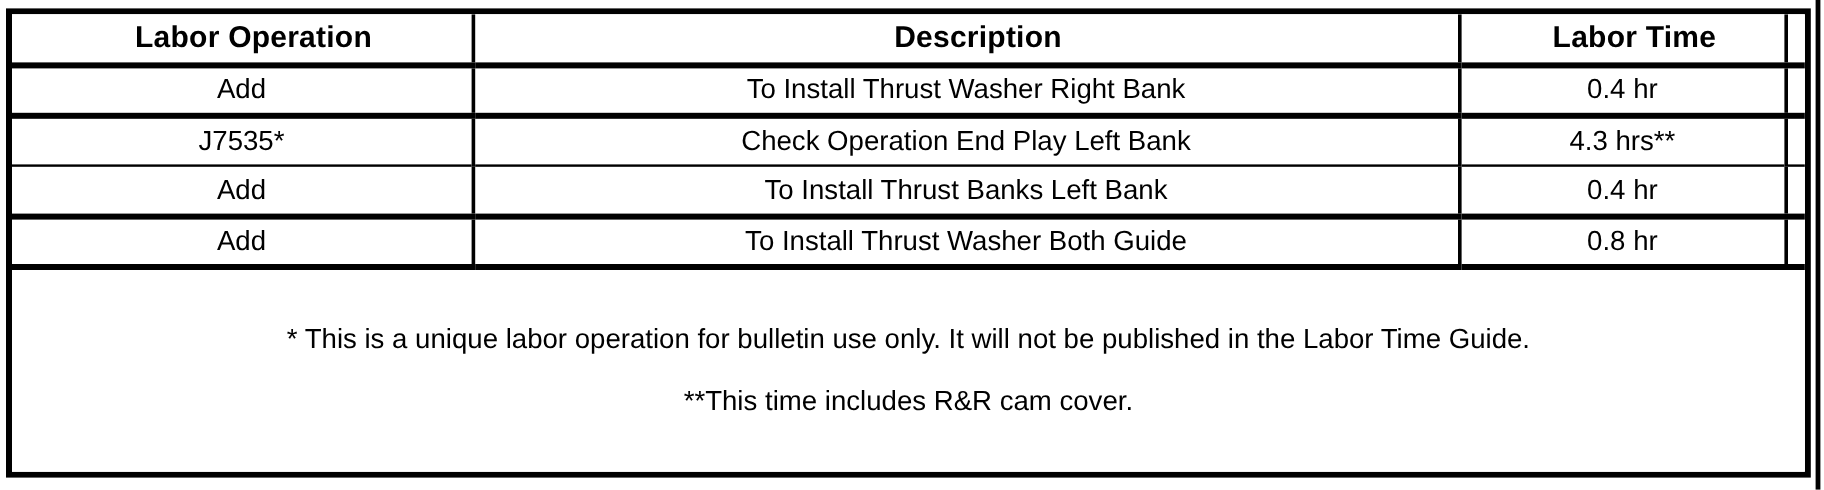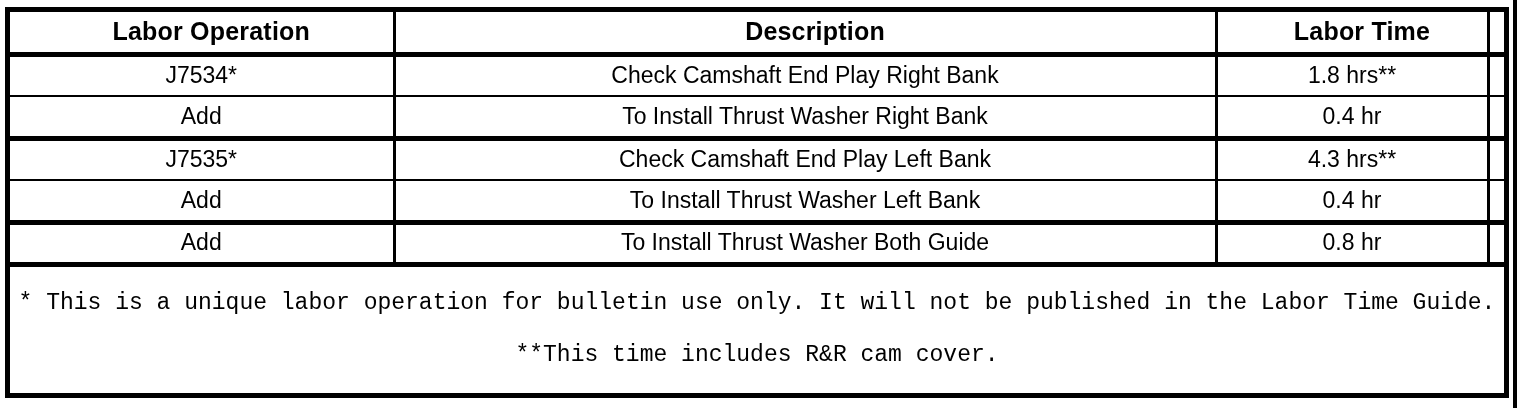--- a/index.html
+++ b/index.html
@@ -96,21 +96,20 @@
   td.footnotes {
     text-align: left;
     vertical-align: top;
     padding: 9px 0 0 8px;
     font-size: 23px;
     line-height: 1.12;
   }
   .footnote-line {
     display: block;
     white-space: nowrap;
-    font-family: Liberation Mono, monospace;
   }
   .footnote-gap {
     display: block;
     height: 26px;
   }
 </style>
 </head>
 <body>
 
 <div id="page">
@@ -128,44 +127,38 @@
       <thead>
         <tr class="header-row">
           <th class="v-right-med hr-thick">Labor Operation</th>
           <th class="v-right-med hr-thick">Description</th>
           <th class="v-right-med hr-thick">Labor Time</th>
           <th class="hr-thick"></th>
         </tr>
       </thead>
       <tbody>
 
-        <tr class="data-row">
-          <td class="v-right-med hr-thin">J7534*</td>
-          <td class="v-right-med hr-thin">Check Camshaft End Play Right Bank</td>
-          <td class="v-right-med hr-thin">1.8 hrs**</td>
-          <td class="hr-thin"></td>
-        </tr>
 
         <tr class="data-row">
           <td class="v-right-med hr-thick">Add</td>
           <td class="v-right-med hr-thick">To Install Thrust Washer Right Bank</td>
           <td class="v-right-med hr-thick">0.4 hr</td>
           <td class="hr-thick"></td>
         </tr>
 
         <tr class="data-row">
           <td class="v-right-med hr-thin">J7535*</td>
-          <td class="v-right-med hr-thin">Check Camshaft End Play Left Bank</td>
+          <td class="v-right-med hr-thin">Check Operation End Play Left Bank</td>
           <td class="v-right-med hr-thin">4.3 hrs**</td>
           <td class="hr-thin"></td>
         </tr>
 
         <tr class="data-row">
           <td class="v-right-med hr-thick">Add</td>
-          <td class="v-right-med hr-thick">To Install Thrust Washer Left Bank</td>
+          <td class="v-right-med hr-thick">To Install Thrust Banks Left Bank</td>
           <td class="v-right-med hr-thick">0.4 hr</td>
           <td class="hr-thick"></td>
         </tr>
 
 
         <tr class="data-row">
           <td class="v-right-med hr-thick">Add</td>
           <td class="v-right-med hr-thick">To Install Thrust Washer Both Guide</td>
           <td class="v-right-med hr-thick">0.8 hr</td>
           <td class="hr-thick"></td>

